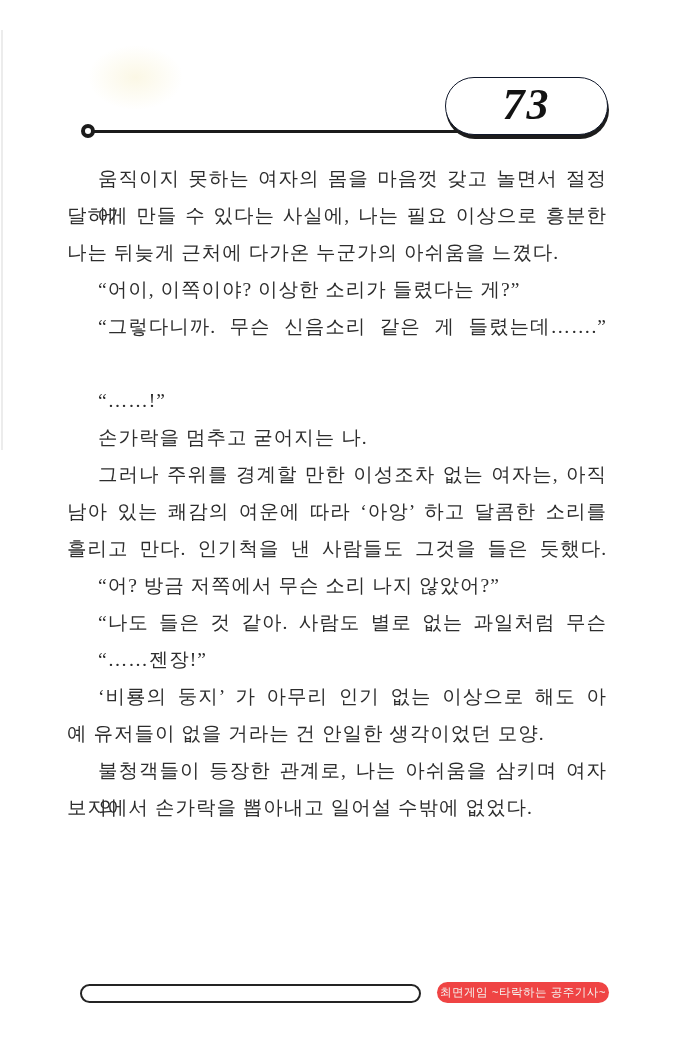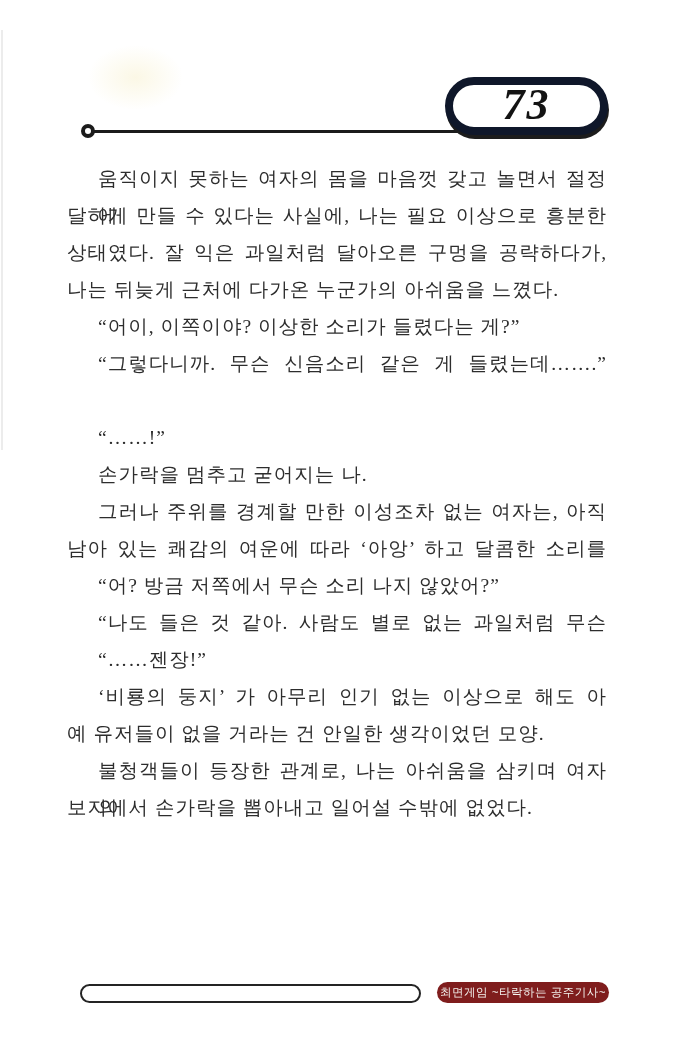--- a/index.html
+++ b/index.html
@@ -41,21 +41,21 @@
     width: 14px; height: 14px;
     border: 4px solid #1b1b1b;
     border-radius: 50%;
     background: #ffffff;
   }
   .page-pill {
     position: absolute;
     left: 445px; top: 77px;
     width: 163px; height: 58px;
     background: #ffffff;
-    border: 8px solid #0f172a;
+    border: 1px solid #0f172a;
     border-radius: 30px;
     box-shadow: 1px 4px 0 #1c1c1c;
     display: flex;
     align-items: center;
     justify-content: center;
   }
   .page-pill .num {
     font-size: 44px;
     font-weight: bold;
     font-style: italic;
@@ -89,21 +89,21 @@
     left: 80px; top: 984px;
     width: 341px; height: 19px;
     border: 2px solid #242424;
     border-radius: 10px;
     background: #ffffff;
   }
   .series-badge {
     position: absolute;
     left: 437px; top: 982px;
     width: 172px; height: 21px;
-    background: #7f1d1d;
+    background: #ef4444;
     border-radius: 11px;
     color: #f4f4f0;
     font-size: 11.5px;
     font-family: "Liberation Sans", "DejaVu Sans", sans-serif;
     display: flex;
     align-items: center;
     justify-content: center;
     letter-spacing: 0.5px;
     white-space: nowrap;
   }
@@ -118,29 +118,29 @@
 
   <div class="header-rule"></div>
   <div class="header-ring"></div>
   <div class="page-pill">
     <span class="num">73</span>
   </div>
 
   <div class="text-block">
     <div class="line ind just">움직이지 못하는 여자의 몸을 마음껏 갖고 놀면서 절정에</div>
     <div class="line just">달하게 만들 수 있다는 사실에, 나는 필요 이상으로 흥분한</div>
-    <div class="line just">상태였다. 잘 익은 과일처럼 달아오른 구멍을 공략하다가,</div>
     <div class="line">나는 뒤늦게 근처에 다가온 누군가의 아쉬움을 느꼈다.</div>
     <div class="line ind">“어이, 이쪽이야? 이상한 소리가 들렸다는 게?”</div>
     <div class="line ind just">“그렇다니까. 무슨 신음소리 같은 게 들렸는데…….”</div>
     <div class="line spacer"></div>
     <div class="line ind">“……!”</div>
     <div class="line ind">손가락을 멈추고 굳어지는 나.</div>
     <div class="line ind just">그러나 주위를 경계할 만한 이성조차 없는 여자는, 아직</div>
     <div class="line just">남아 있는 쾌감의 여운에 따라 ‘아앙’ 하고 달콤한 소리를</div>
+    <div class="line just">흘리고 만다. 인기척을 낸 사람들도 그것을 들은 듯했다.</div>
     <div class="line ind">“어? 방금 저쪽에서 무슨 소리 나지 않았어?”</div>
     <div class="line ind just">“나도 들은 것 같아. 사람도 별로 없는 과일처럼 무슨</div>
     <div class="line ind">“……젠장!”</div>
     <div class="line ind just">‘비룡의 둥지’ 가 아무리 인기 없는 이상으로 해도 아</div>
     <div class="line">예 유저들이 없을 거라는 건 안일한 생각이었던 모양.</div>
     <div class="line ind just">불청객들이 등장한 관계로, 나는 아쉬움을 삼키며 여자의</div>
     <div class="line">보지에서 손가락을 뽑아내고 일어설 수밖에 없었다.</div>
   </div>
 
   <div class="footer-rule"></div>

